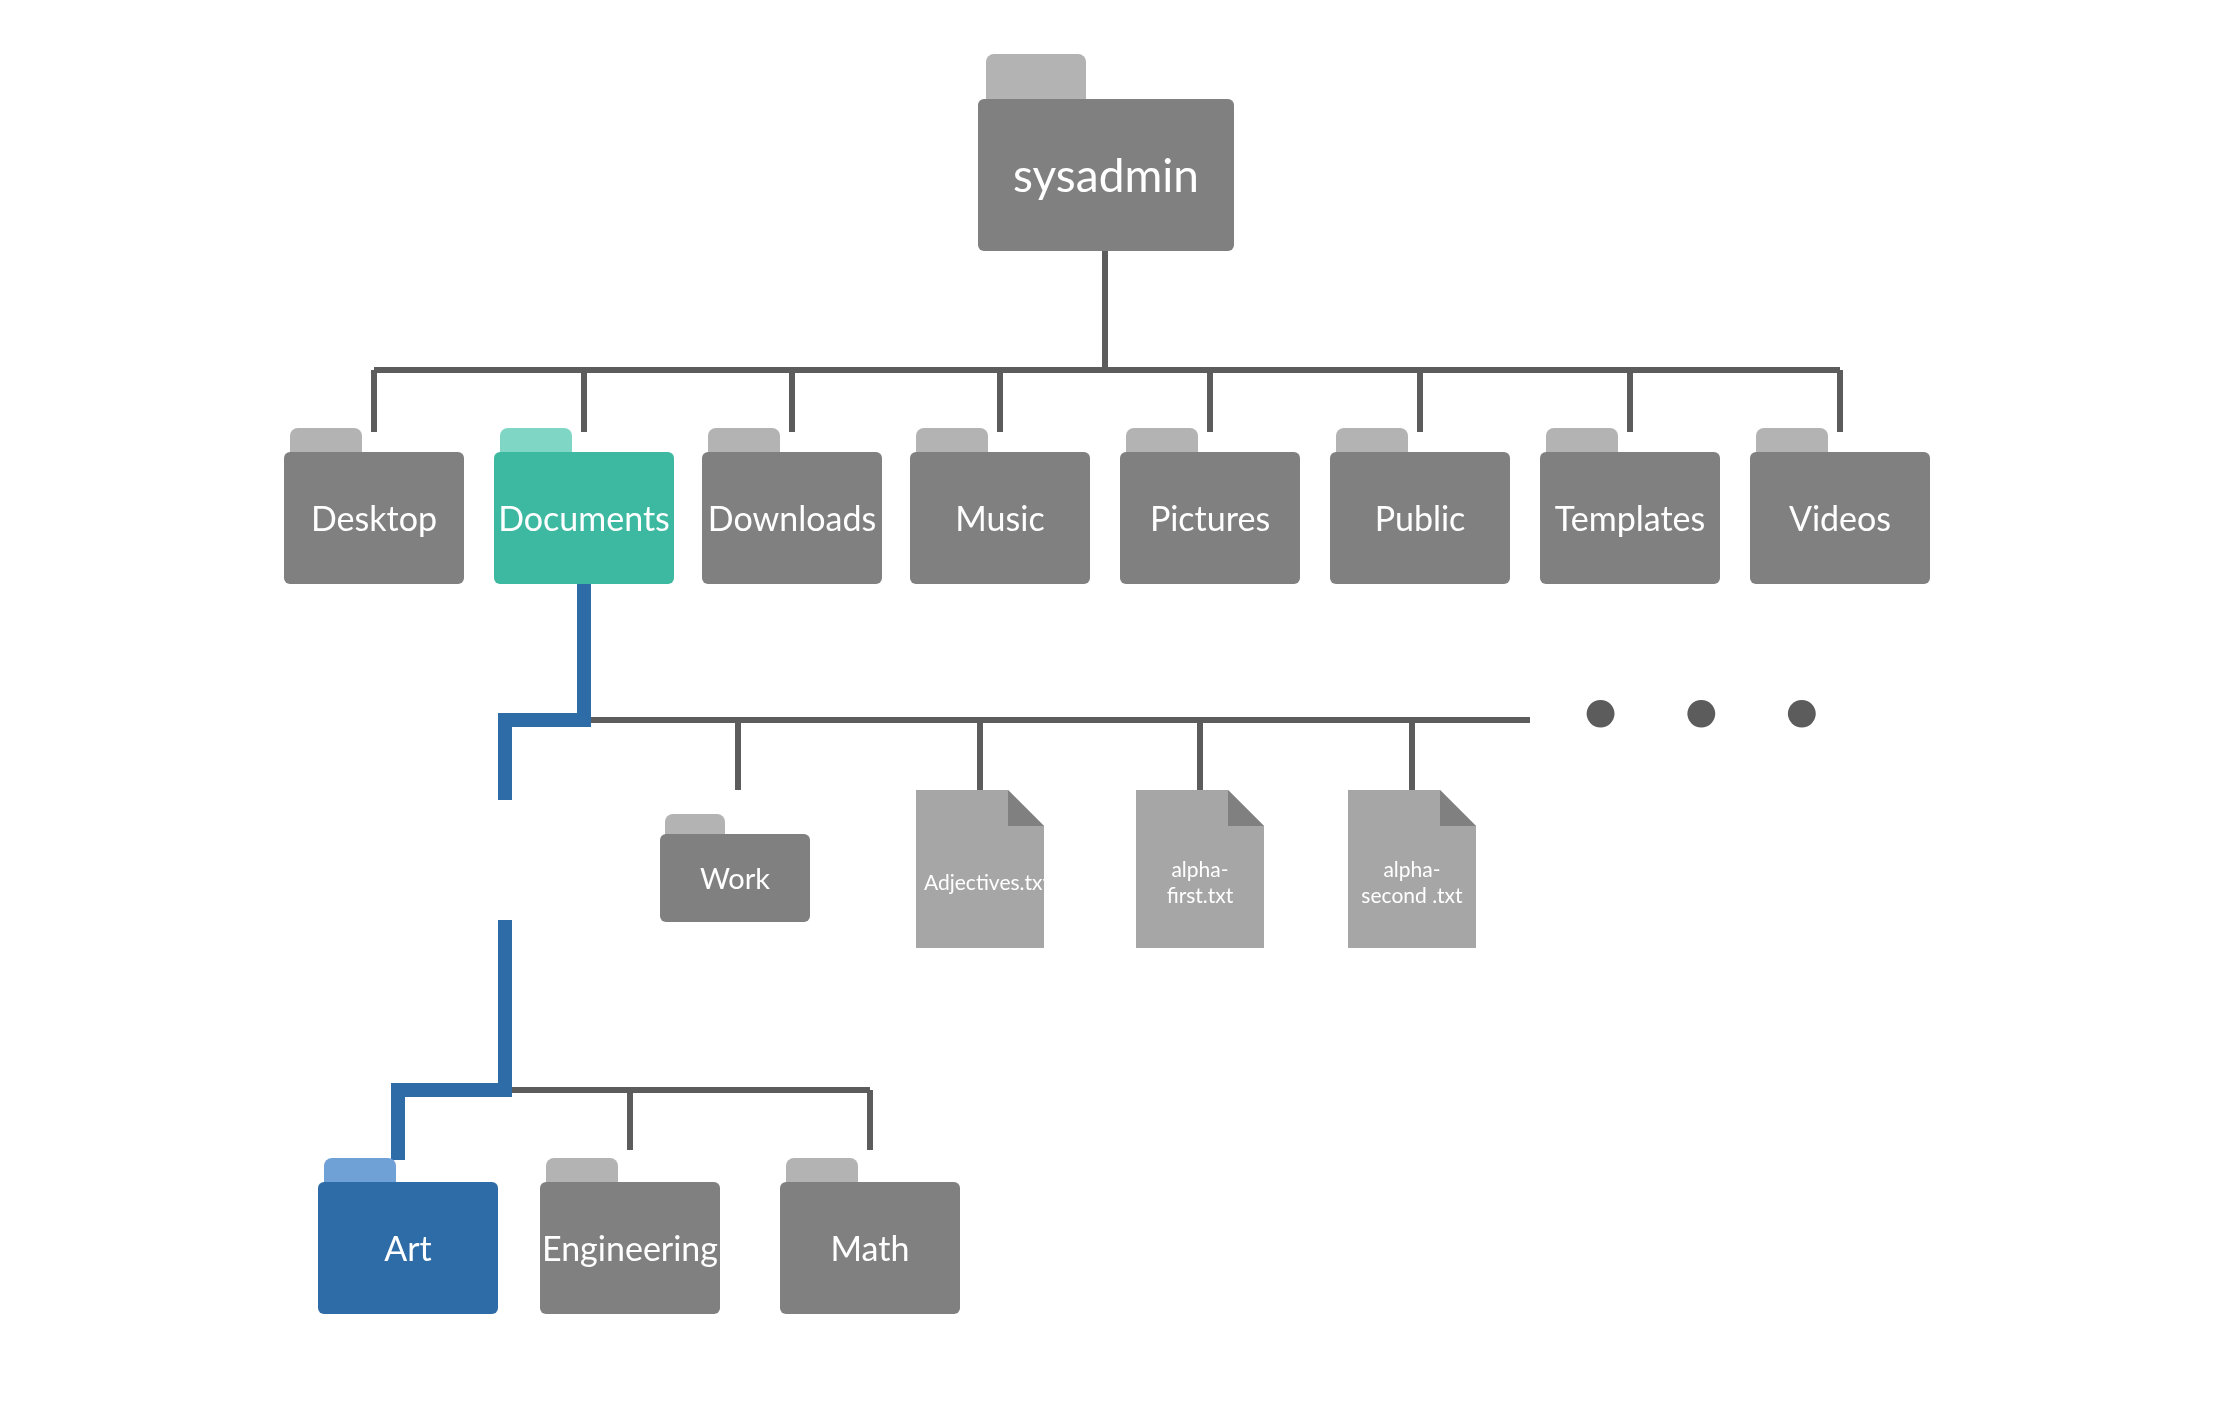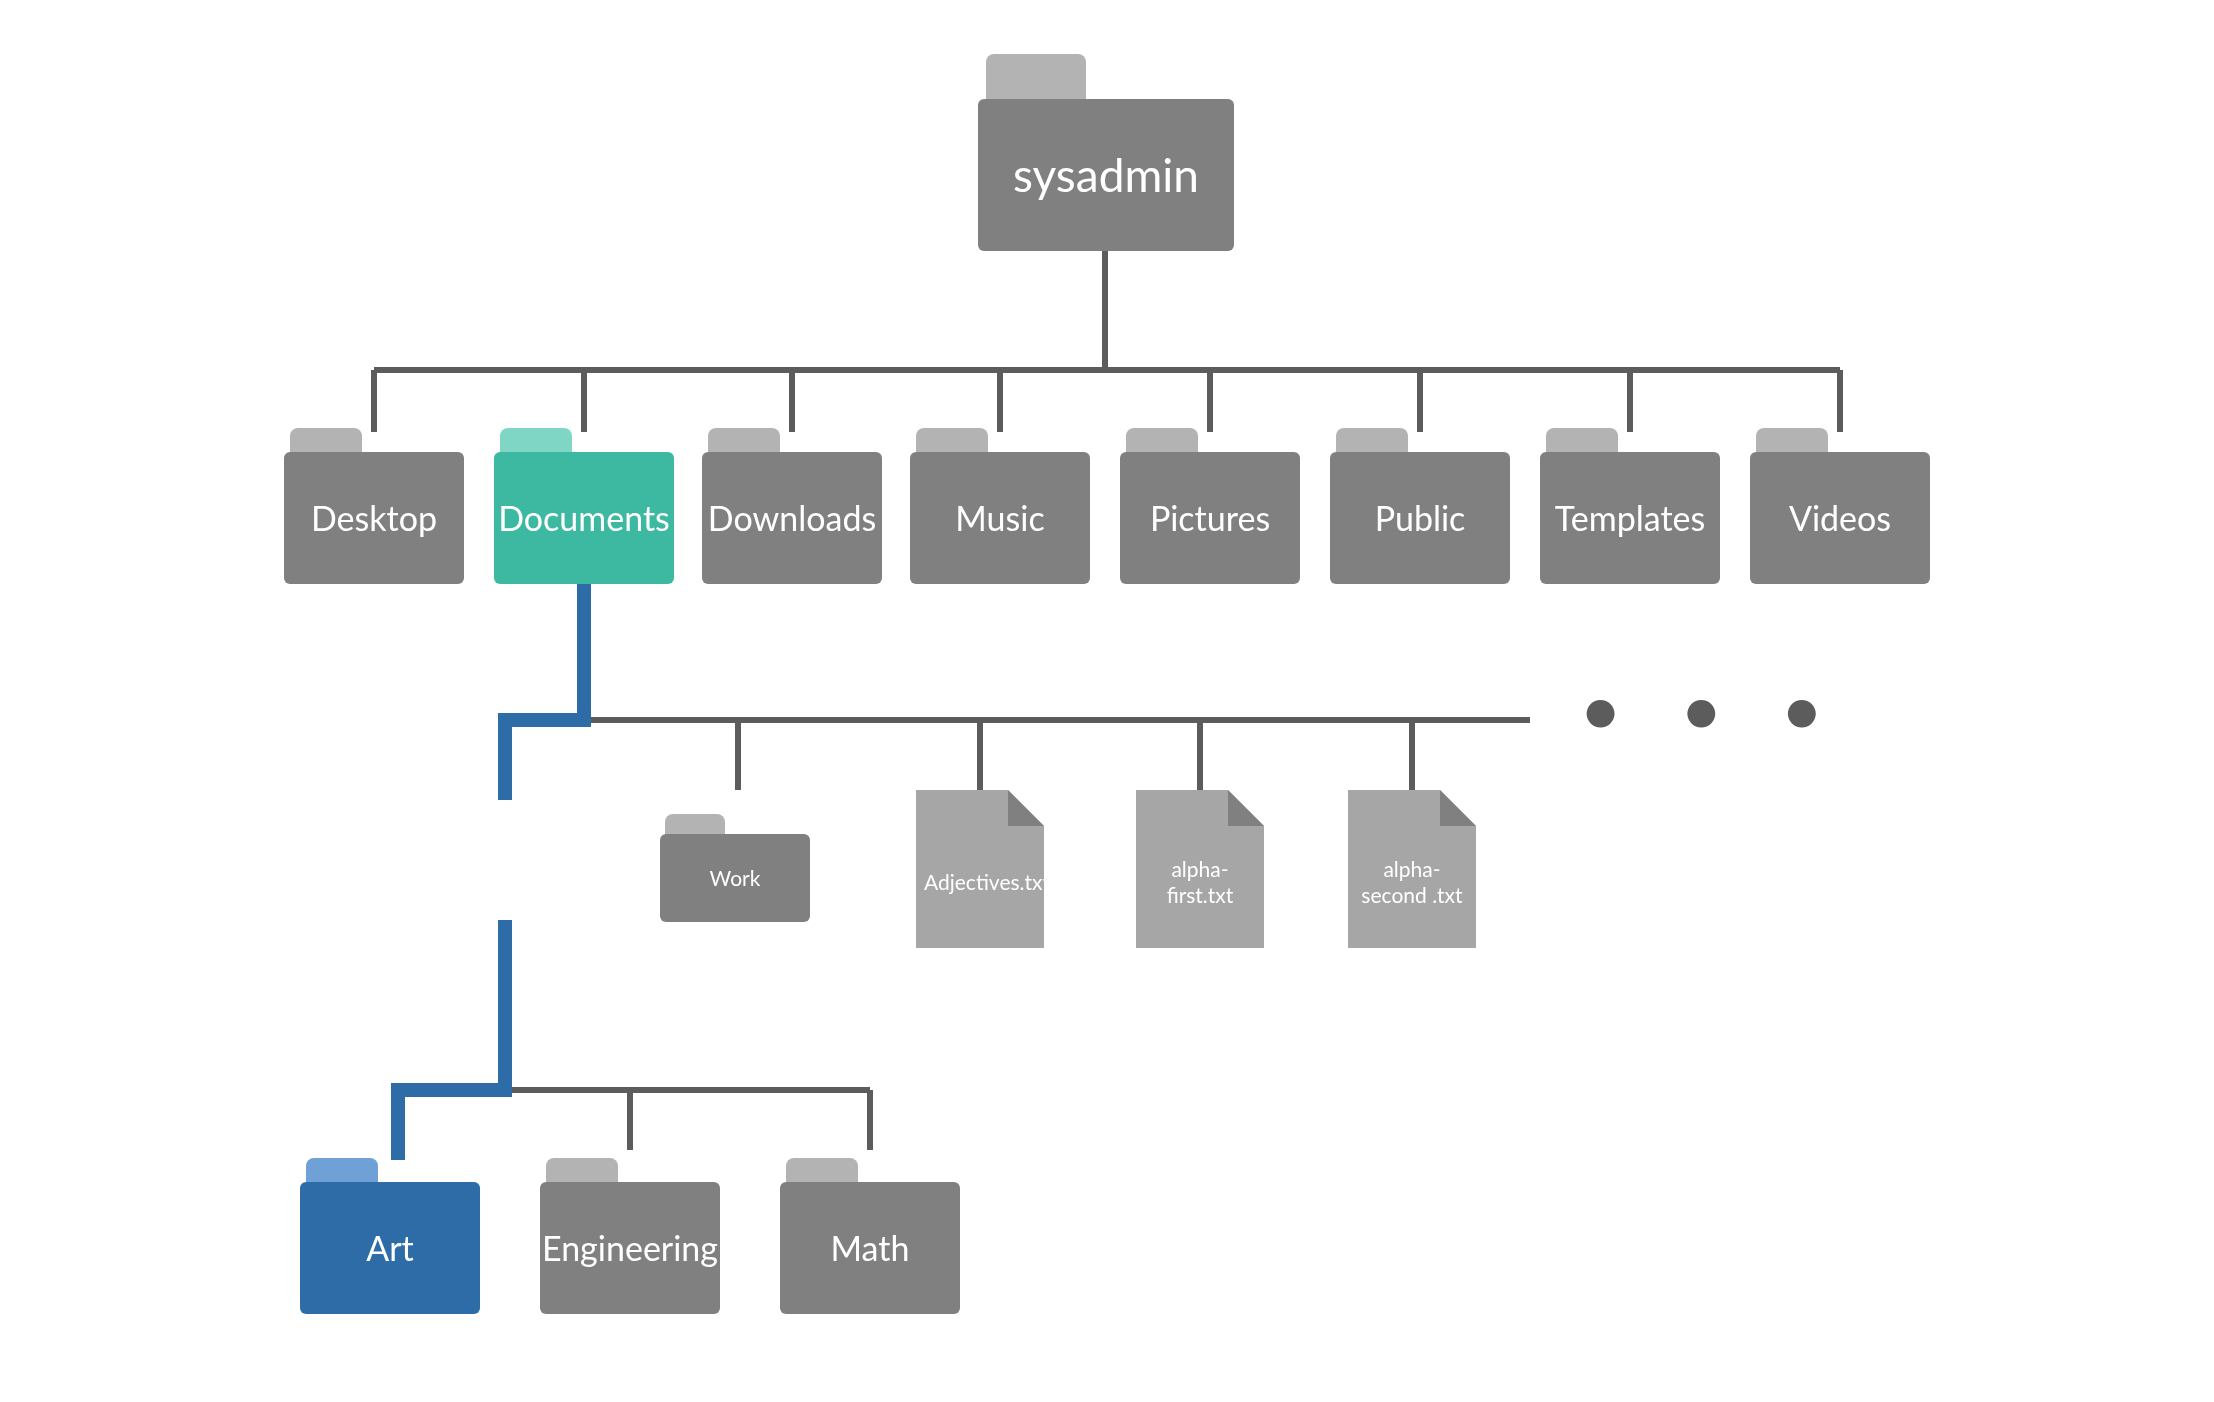--- a/index.html
+++ b/index.html
@@ -53,21 +53,21 @@
     justify-content: center;
     color: #ffffff;
     font-size: 34px;
     font-weight: 400;
     padding: 0 6px;
     box-sizing: border-box;
     line-height: 1.1;
   }
   .folder.small { width: 150px; height: 108px; }
   .folder.small .tab { width: 60px; height: 30px; left: 5px; }
-  .folder.small .body { top: 20px; width: 150px; height: 88px; font-size: 21px; }
+  .folder.small .body { top: 20px; width: 150px; height: 88px; font-size: 29px; }
   .folder.big { width: 256px; height: 186px; }
   .folder.big .tab { width: 100px; height: 50px; left: 8px; }
   .folder.big .body { top: 34px; width: 256px; height: 152px; font-size: 46px; margin-top: 11px; }
 
   .folder.gray .tab  { background: #b3b3b3; }
   .folder.gray .body { background: #808080; }
   .folder.teal .tab  { background: #7fd6c5; }
   .folder.teal .body { background: #3cb9a0; }
   .folder.blue .tab  { background: #6fa0d6; }
   .folder.blue .body { background: #2e6ca8; }
@@ -259,21 +259,21 @@
   </div>
   <div class="node" style="left:1348px; top:790px;">
     <div class="file">
       <div class="flabel">alpha-second
 .txt</div>
     </div>
   </div>
 
   <div class="ellipsis" style="left:1582px; top:670px;">• • •</div>
 
-  <div class="node" style="left:292px; top:1158px;padding-left:8px;">
+  <div class="node" style="left:310px; top:1158px;padding-left:8px;">
     <div class="folder blue">
       <div class="tab"></div>
         <div class="body">
           <span>Art</span>
         </div>
     </div>
   </div>
   <div class="node" style="left:540px; top:1158px;">
     <div class="folder gray">
       <div class="tab"></div>

